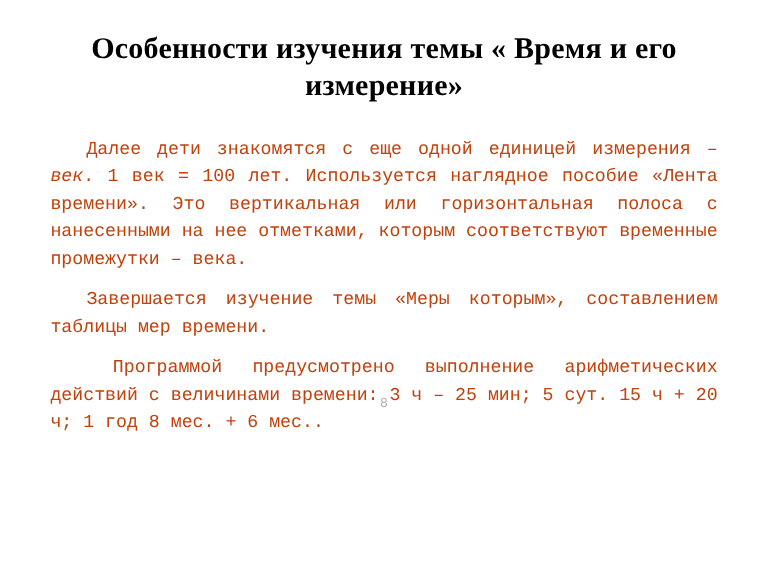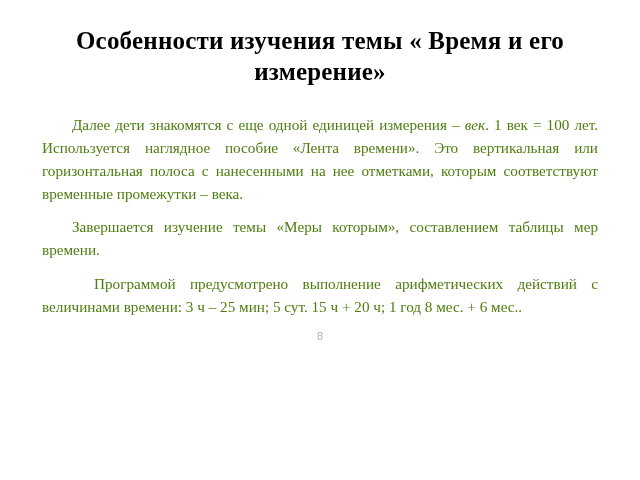--- a/index.html
+++ b/index.html
@@ -27,24 +27,24 @@
     line-height: 1.22;
     text-align: center;
     color: #000000;
     margin: 0 10px;
     letter-spacing: 0.2px;
   }
   .body-block {
     margin-top: 26px;
   }
   .para {
-    font-family: Liberation Serif, serif;
+    font-family: Liberation Mono, monospace;
     font-size: 15.2px;
     line-height: 1.52;
-    color: #4d7c0f;
+    color: #c2410c;
     text-align: justify;
     text-justify: inter-word;
     margin: 0 0 7px 0;
   }
   .para-1 { text-indent: 30px; }
   .para-2 { text-indent: 30px; margin-top: 10px; }
   .para-3 { text-indent: 52px; margin-top: 10px; }
   .para em {
     font-style: italic;
   }

